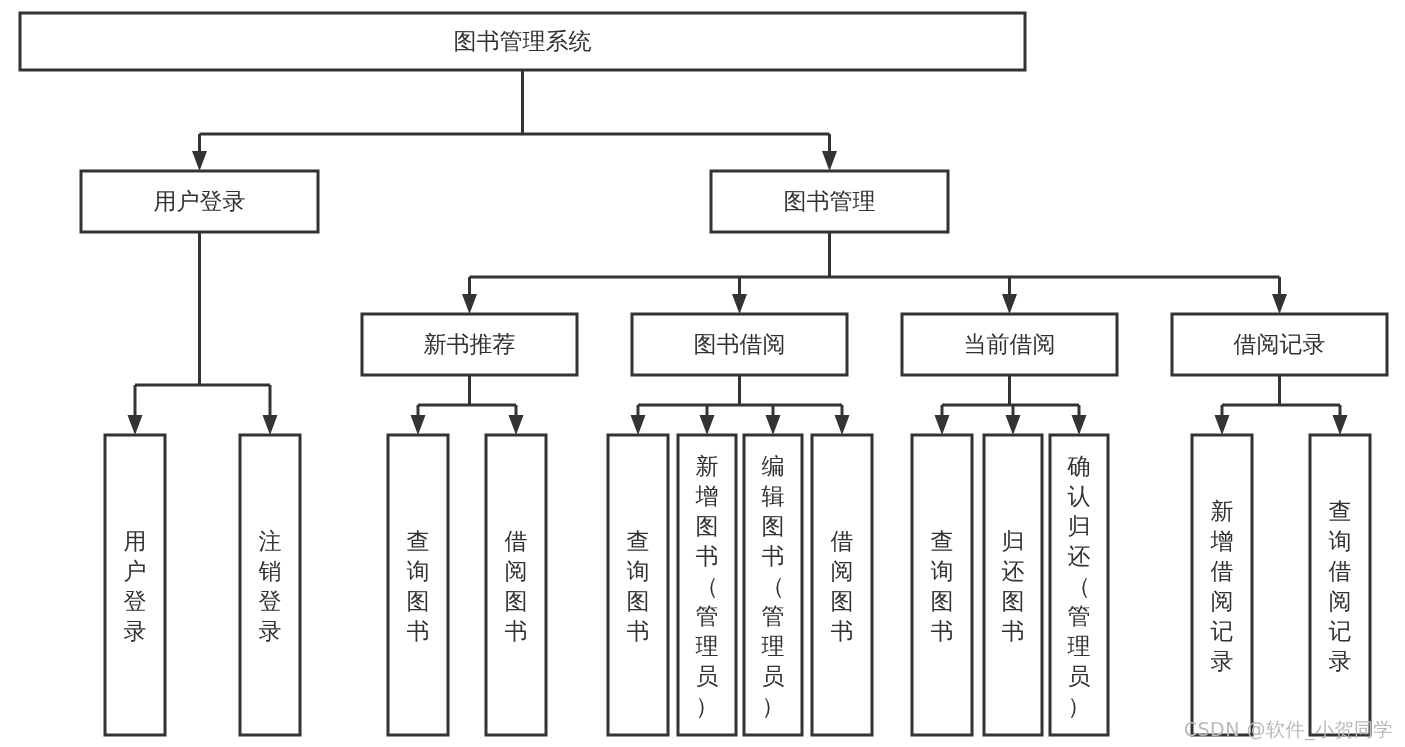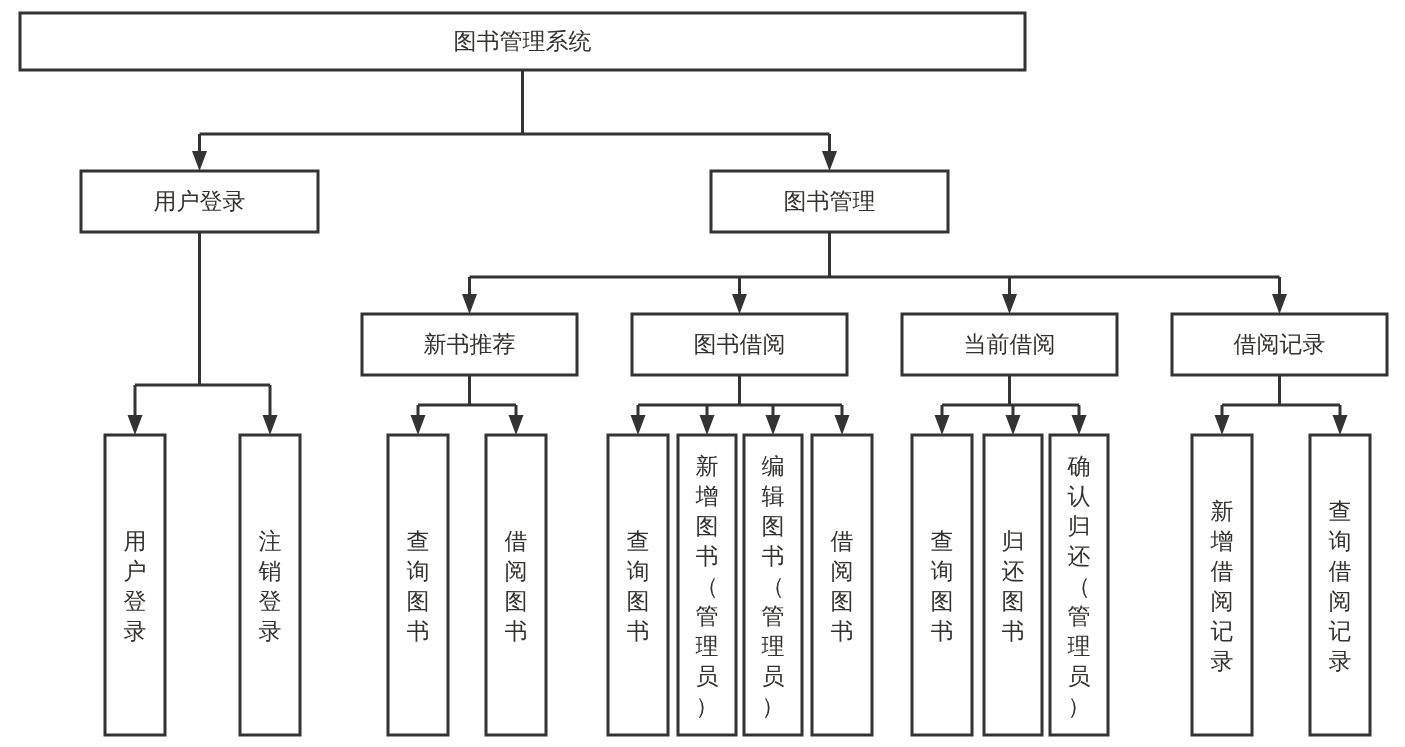--- a/index.html
+++ b/index.html
@@ -214,13 +214,14 @@
         <g>
           <rect x="1192" y="435" width="60" height="300" class="node-rect"></rect>
           <text x="1222" class="node-label-v"><tspan x="1222" y="519">新</tspan><tspan x="1222" y="549">增</tspan><tspan x="1222" y="579">借</tspan><tspan x="1222" y="609">阅</tspan><tspan x="1222" y="639">记</tspan><tspan x="1222" y="669">录</tspan></text>
         </g>
         <g>
           <rect x="1310" y="435" width="60" height="300" class="node-rect"></rect>
           <text x="1340" class="node-label-v"><tspan x="1340" y="519">查</tspan><tspan x="1340" y="549">询</tspan><tspan x="1340" y="579">借</tspan><tspan x="1340" y="609">阅</tspan><tspan x="1340" y="639">记</tspan><tspan x="1340" y="669">录</tspan></text>
         </g>
       </g>
   </svg>
+  <div class="watermark">CSDN @软件_小贺同学</div>
 </div>
 
 </body></html>

